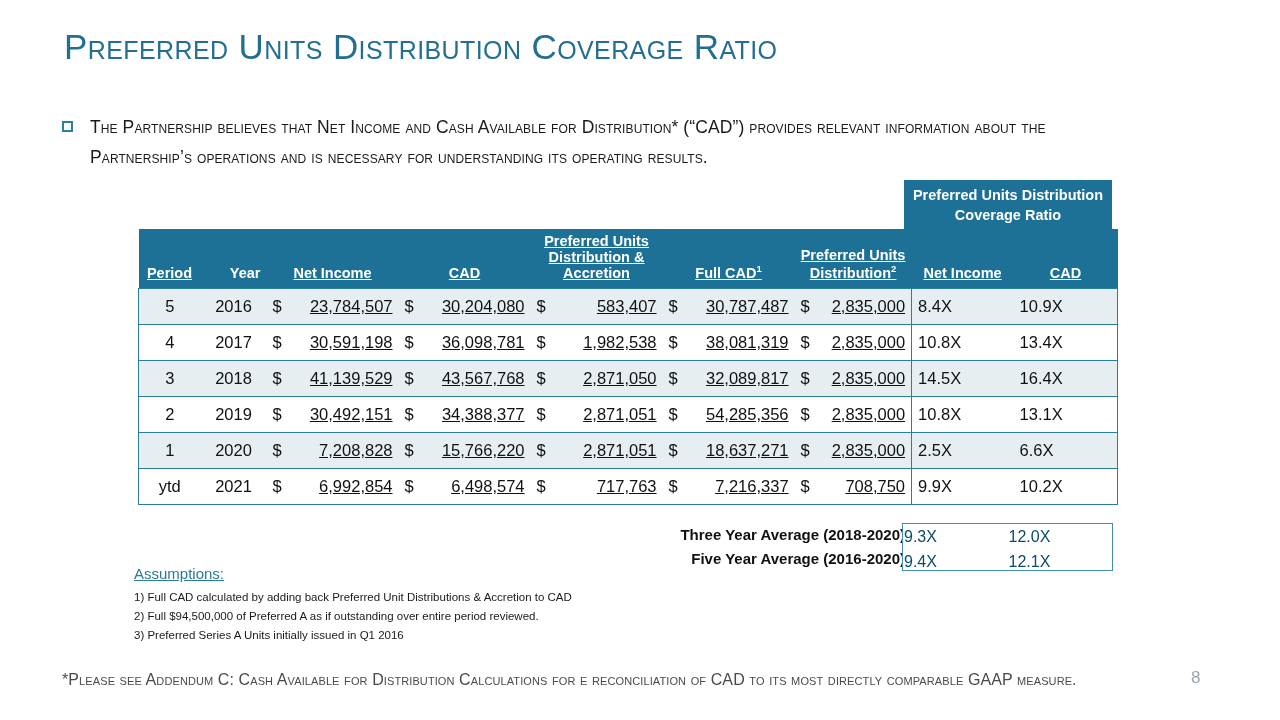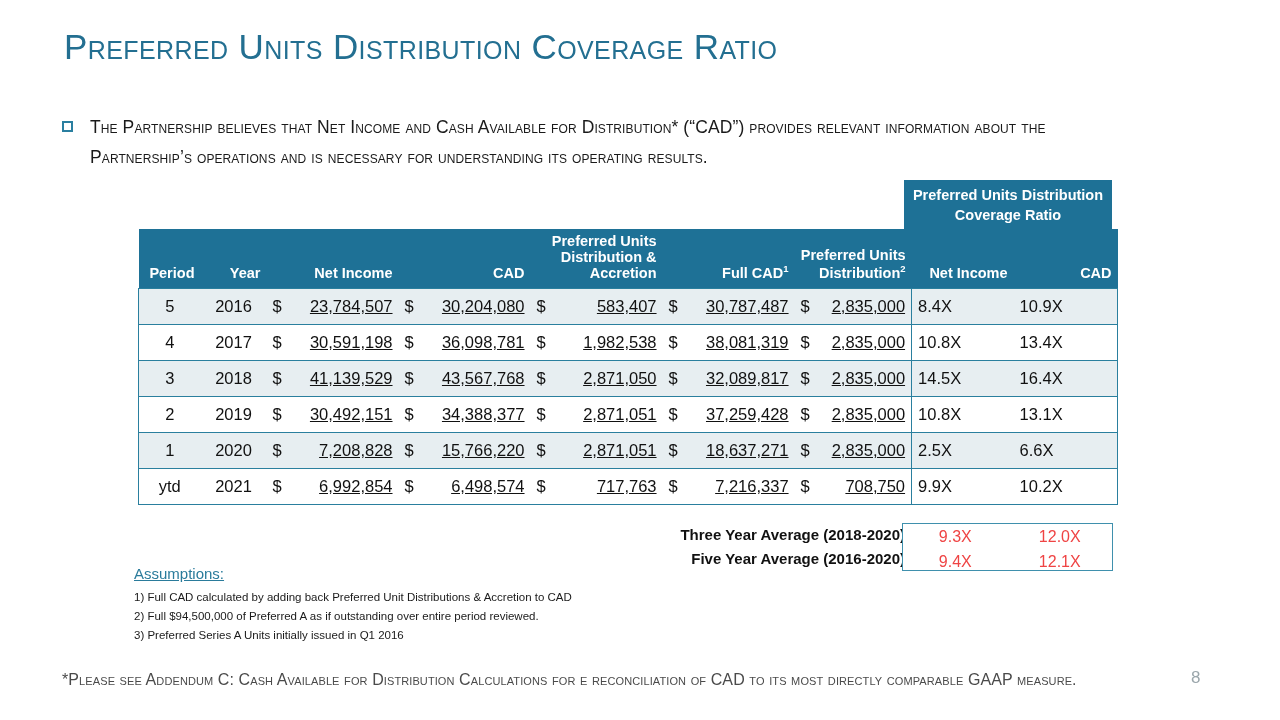--- a/index.html
+++ b/index.html
@@ -91,21 +91,21 @@
     background: #1e7196;
     color: #ffffff;
     font-size: 14.5px;
     font-weight: bold;
     vertical-align: bottom;
     padding: 4px 6px 7px 6px;
     height: 57px;
     box-sizing: border-box;
   }
   table.fin th.lbl-l { text-align: right; padding-left: 8px; margin-top: 34px; }
-  table.fin th.lbl-c { text-align: right; }
+  table.fin th.lbl-c { text-align: center; text-decoration: underline; }
   th sup { font-size: 9.5px; vertical-align: super; }
 
   table.fin td {
     font-size: 16.5px;
     color: #111111;
     height: 35px;
     padding: 0 6px;
     border-top: 1.6px solid #2a7f9e;
     border-bottom: 1.6px solid #2a7f9e;
   }
@@ -151,22 +151,22 @@
     box-sizing: border-box;
     background: #ffffff;
   }
   #averages-box table {
     width: 100%;
     border-collapse: collapse;
     table-layout: fixed;
   }
   #averages-box td {
     font-size: 16px;
-    color: #ef4444;
-    text-align: center;
+    color: #0c4a6e;
+    text-align: left;
     height: 23px;
     line-height: 23px;
   }
 
   
   #assumptions {
     position: absolute;
     left: 134px;
     top: 565px;
   }
@@ -305,21 +305,21 @@
         <tr class="plain">
           <td class="c edgeL">2</td>
           <td class="c">2019</td>
           <td class="dollar">$</td>
           <td class="num">30,492,151</td>
           <td class="dollar">$</td>
           <td class="num">34,388,377</td>
           <td class="dollar">$</td>
           <td class="num">2,871,051</td>
           <td class="dollar">$</td>
-          <td class="num">37,259,428</td>
+          <td class="num">54,285,356</td>
           <td class="dollar">$</td>
           <td class="num">2,835,000</td>
           <td class="ratio edgeL">10.8X</td>
           <td class="ratio edgeR">13.1X</td>
         </tr>
         <tr class="shade">
           <td class="c edgeL">1</td>
           <td class="c">2020</td>
           <td class="dollar">$</td>
           <td class="num">7,208,828</td>

